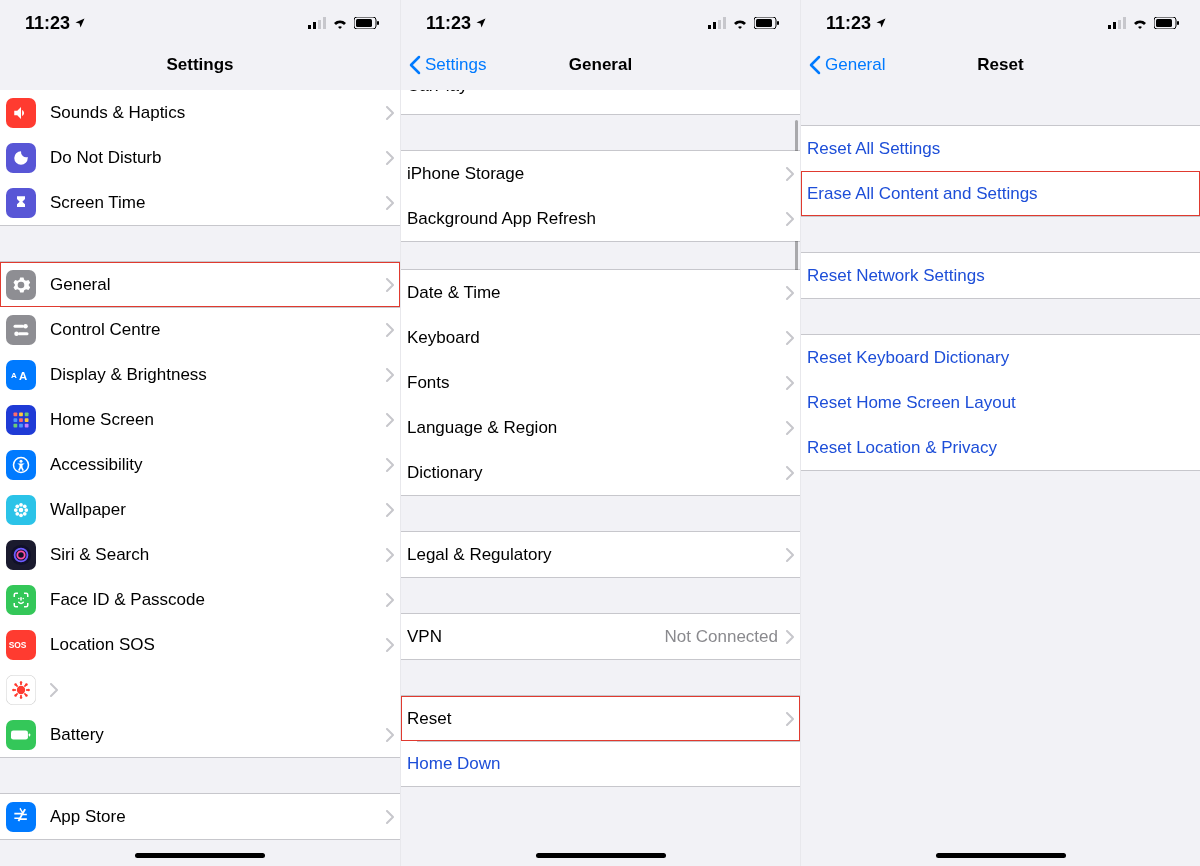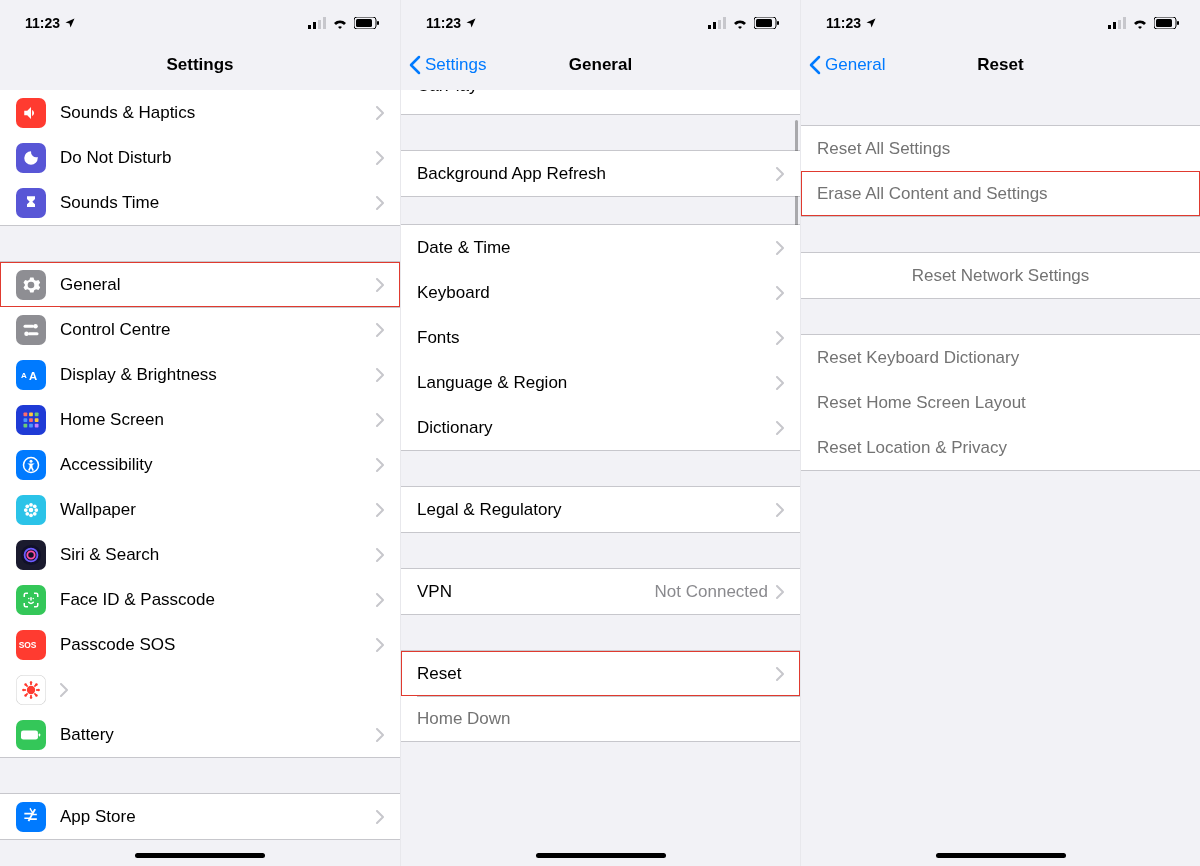--- a/index.html
+++ b/index.html
@@ -26,21 +26,21 @@
     overflow: hidden;
   }
   .screen + .screen { border-left: 1px solid rgba(0,0,0,0.04); }
 
   .status-bar {
     height: 40px;
     display: flex;
     align-items: center;
     justify-content: space-between;
     padding: 6px 20px 0 25px;
-    font-size: 14px;
+    font-size: 18px;
     font-weight: 600;
     color: #000;
   }
   .status-left { display:flex; align-items:center; gap:4px; }
   .status-right { display: flex; align-items: center; gap: 6px; }
   .loc-arrow svg, .signal svg, .wifi svg, .battery svg { display:block; }
 
   .nav-bar {
     height: 50px;
     display: flex;
@@ -76,38 +76,38 @@
     background: #fff;
   }
   .group + .group { margin-top: 35px; border-top: 0.5px solid #c7c7cc; }
   .group-first { border-top: 0.5px solid #c7c7cc; }
   .group:last-child { border-bottom: 0.5px solid #c7c7cc; }
 
   .row {
     display: flex;
     align-items: center;
     height: 45px;
-    padding: 0 16px;
+    padding: 0 6px;
     background: #fff;
     position: relative;
     color: #000;
     font-size: 17px;
   }
   .row.first-cut { height: 24px; align-items:flex-start; }
   .row .sep {
     position: absolute;
     left: 16px;
     right: 0;
     bottom: 0;
     height: 0.5px;
     background: #c7c7cc;
   }
   .row .sep.icon-indent { left: 60px; }
   .row .label { flex: 1; }
-  .row .label.link { color: #737373; }
+  .row .label.link { color: #1d4ed8; }
   .row .detail { color: #8a8a8e; margin-right: 8px; font-size:17px; }
 
   .chev { flex-shrink: 0; }
   .chev svg { display:block; }
 
   .icon-box {
     width: 30px; height: 30px;
     border-radius: 7px;
     margin-right: 14px;
     display:flex; align-items:center; justify-content:center;
@@ -212,21 +212,21 @@
               </svg>
             </span>
             <div class="sep icon-indent"></div>
           </div>
           <div class="row">
             <div class="icon-box" style="background: rgb(88, 86, 214);">
               <svg width="16" height="18" viewBox="0 0 24 24" fill="#fff">
                 <path d="M6 2h12v4l-4 4 4 4v4H6v-4l4-4-4-4V2z"></path>
               </svg>
             </div>
-            <span class="label">Sounds Time</span>
+            <span class="label">Screen Time</span>
             <span class="chev">
               <svg width="8" height="14" viewBox="0 0 8 14">
                 <path d="M1 1l6 6-6 6" stroke="#c7c7cc" stroke-width="2" fill="none" stroke-linecap="round" stroke-linejoin="round"></path>
               </svg>
             </span>
           </div>
         </div>
         <div class="group" style="border-bottom: 0.5px solid rgb(199, 199, 204); border-top: 0.5px solid rgb(199, 199, 204);">
           <div class="row highlight-red">
             <div class="icon-box" style="background: rgb(142, 142, 147);">
@@ -367,21 +367,21 @@
               </svg>
             </span>
             <div class="sep icon-indent"></div>
           </div>
           <div class="row">
             <div class="icon-box" style="background: rgb(255, 59, 48);">
               <svg width="26" height="14" viewBox="0 0 40 16">
                 <text x="1" y="13" font-size="13" font-weight="800" fill="#fff">SOS</text>
               </svg>
             </div>
-            <span class="label">Passcode SOS</span>
+            <span class="label">Location SOS</span>
             <span class="chev">
               <svg width="8" height="14" viewBox="0 0 8 14">
                 <path d="M1 1l6 6-6 6" stroke="#c7c7cc" stroke-width="2" fill="none" stroke-linecap="round" stroke-linejoin="round"></path>
               </svg>
             </span>
             <div class="sep icon-indent"></div>
           </div>
           <div class="row">
             <div class="icon-box" style="background: rgb(255, 255, 255); color: rgb(255, 59, 48); box-shadow: rgb(208, 208, 208) 0px 0px 0px 0.5px inset;">
               <svg width="20" height="20" viewBox="0 0 24 24">
@@ -492,20 +492,29 @@
     </div>
     <div class="list-body" id="list2">
       <div class="scroll-ind" style="top:30px;height:260px"></div>
     <div class="group" style="border-bottom: 0.5px solid rgb(199, 199, 204); border-top: none;">
           <div class="row first-cut" style="padding-bottom: 4px;">
             <span class="label" style="margin-top: -14px;">CarPlay</span>
           </div>
         </div>
         <div class="group" style="border-bottom: 0.5px solid rgb(199, 199, 204); border-top: 0.5px solid rgb(199, 199, 204); margin-top: 35px;">
           <div class="row">
+            <span class="label">iPhone Storage</span>
+            <span class="chev">
+              <svg width="8" height="14" viewBox="0 0 8 14">
+                <path d="M1 1l6 6-6 6" stroke="#c7c7cc" stroke-width="2" fill="none" stroke-linecap="round" stroke-linejoin="round"></path>
+              </svg>
+            </span>
+            <div class="sep"></div>
+          </div>
+          <div class="row">
             <span class="label">Background App Refresh</span>
             <span class="chev">
               <svg width="8" height="14" viewBox="0 0 8 14">
                 <path d="M1 1l6 6-6 6" stroke="#c7c7cc" stroke-width="2" fill="none" stroke-linecap="round" stroke-linejoin="round"></path>
               </svg>
             </span>
           </div>
         </div>
         <div class="group" style="border-bottom: 0.5px solid rgb(199, 199, 204); border-top: 0.5px solid rgb(199, 199, 204); margin-top: 27px;">
           <div class="row">
@@ -637,21 +646,21 @@
     <div class="list-body" id="list3" style="padding-top:35px;">
         <div class="group group-first" style="border-bottom: 0.5px solid rgb(199, 199, 204);">
           <div class="row">
             <span class="label link">Reset All Settings</span>
             <div class="sep"></div>
           </div>
           <div class="row highlight-red">
             <span class="label link">Erase All Content and Settings</span>
           </div>
         </div>
-        <div class="group" style="border-bottom: 0.5px solid rgb(199, 199, 204); border-top: 0.5px solid rgb(199, 199, 204); margin-top: 35px; text-align: center;">
+        <div class="group" style="border-bottom: 0.5px solid rgb(199, 199, 204); border-top: 0.5px solid rgb(199, 199, 204); margin-top: 35px;">
           <div class="row">
             <span class="label link">Reset Network Settings</span>
           </div>
         </div>
         <div class="group" style="border-bottom: 0.5px solid rgb(199, 199, 204); border-top: 0.5px solid rgb(199, 199, 204); ">
           <div class="row">
             <span class="label link">Reset Keyboard Dictionary</span>
             <div class="sep"></div>
           </div>
           <div class="row">

